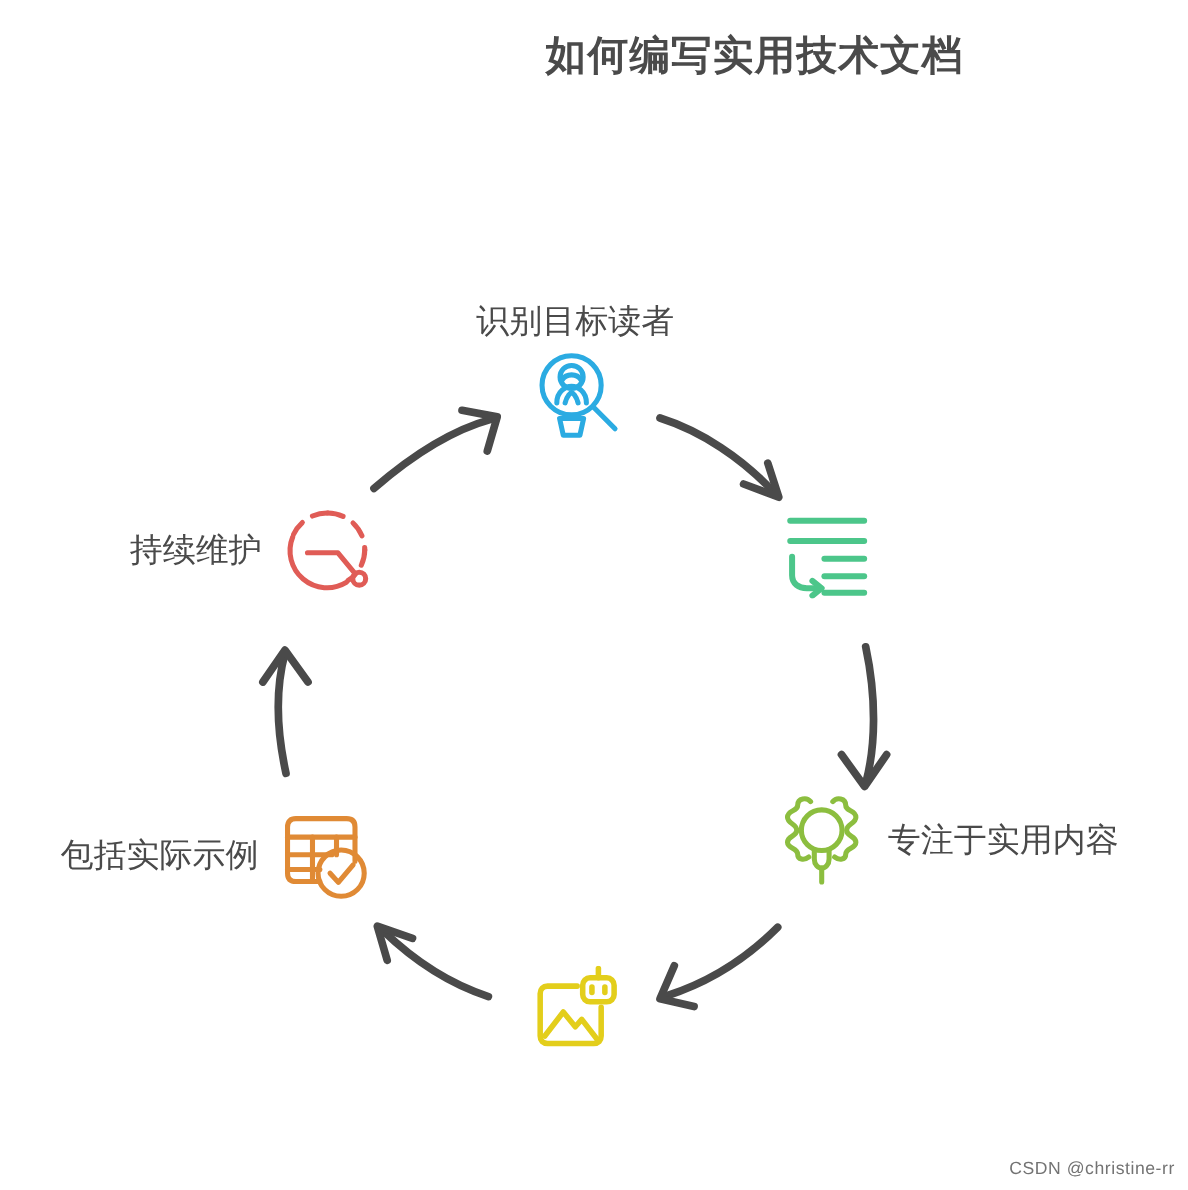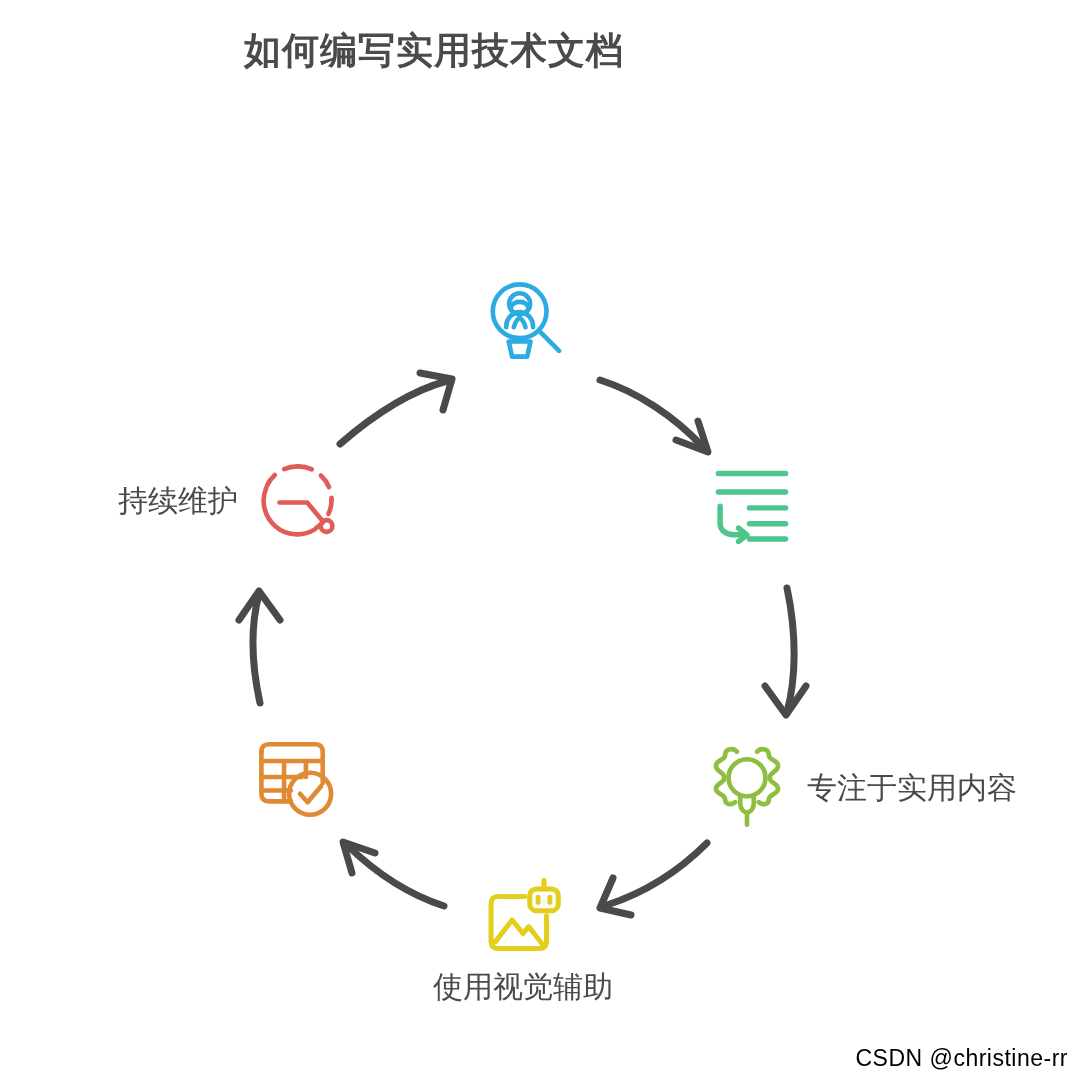--- a/index.html
+++ b/index.html
@@ -10,24 +10,24 @@
   body {
     width: 1080px;
     height: 1082px;
     font-family: "Liberation Sans", "DejaVu Sans", sans-serif;
     position: relative;
     overflow: hidden;
   }
 
   #page-title {
     position: absolute;
-    left: 4px;
+    left: 16px;
     top: 26px;
     width: 860px;
-    text-align: center;
+    text-align: right;
     font-size: 37px;
     font-weight: bold;
     color: #4a4a4a;
     letter-spacing: 1px;
   }
 
   .cycle-canvas {
     position: absolute;
     left: 0;
     top: 0;
@@ -62,31 +62,31 @@
   .node.stack-bottom {
     flex-direction: column-reverse;
     gap: 8px;
   }
   .node.icon-left  { flex-direction: row; }
   .node.icon-right { flex-direction: row-reverse; }
 
   
   #node-audience  { left: 523px; top: 276px;  transform: translate(-50%, 0); }
   #node-structure { left: 710px; top: 460px;  transform: translate(0, 0); }
-  #node-practical { left: 705px; top: 745px;  transform: translate(0, 0); }
+  #node-practical { left: 705px; top: 722px;  transform: translate(0, 0); }
   #node-visuals   { left: 523px; top: 878px;  transform: translate(-50%, 0); }
   #node-examples  { left: 337px; top: 735px;  transform: translate(-100%, 0); }
   #node-maintain  { left: 340px; top: 458px;  transform: translate(-100%, 0); }
 
   #watermark {
     position: absolute;
     right: 12px;
     bottom: 10px;
-    font-size: 23px;
-    color: #000000;
+    font-size: 16px;
+    color: #737373;
     letter-spacing: 0.5px;
   }
 </style>
 </head>
 <body>
 
 <div id="page-title">如何编写实用技术文档</div>
 
 <svg class="cycle-canvas" viewBox="0 0 1080 1082" xmlns="http://www.w3.org/2000/svg">
   <g fill="none" stroke="#4a4a4a" stroke-width="7" stroke-linecap="round" stroke-linejoin="round">
@@ -118,20 +118,21 @@
 
     <g>
       <path d="M 260 703 C 251 662 251 624 259 594"></path>
       <path d="M 239 620 L 259 591 L 280 620"></path>
     </g>
 
   </g>
 </svg>
 
 <div class="node stack-top" id="node-audience">
+  <div class="node-label">识别目标读者</div>
   <svg class="node-icon" viewBox="0 0 100 100" xmlns="http://www.w3.org/2000/svg">
     <g fill="none" stroke="#2BABE2" stroke-width="5.5" stroke-linecap="round" stroke-linejoin="round">
       <circle cx="46" cy="42" r="32"></circle>
       <line x1="69" y1="65" x2="93" y2="89"></line>
       <circle cx="46" cy="33" r="12.5"></circle>
       <path d="M 36 36 C 40 29 52 29 56 36"></path>
       <path d="M 30 61 C 30 48 40 43 46 43 C 52 43 62 48 62 61"></path>
       <path d="M 39 61 C 41 53 45 50 46 50 C 47 50 51 53 53 61"></path>
       <path d="M 33 78 L 59 78 L 55 96 L 37 96 Z"></path>
     </g>
@@ -159,21 +160,20 @@
       <path d="M 62 8 C 66 3 76 4 76 12 C 76 19 87 17 87 25 C 87 32 77 32 77 39 C 77 46 87 45 87 52 C 87 59 76 58 76 65 C 76 71 69 72 64 68"></path>
       <circle cx="50" cy="39" r="22"></circle>
       <path d="M 42 61 L 42 70 C 42 76 46 80 50 80 C 54 80 58 76 58 70 L 58 61"></path>
       <line x1="50" y1="80" x2="50" y2="95"></line>
     </g>
   </svg>
   <div class="node-label">专注于实用内容</div>
 </div>
 
 <div class="node stack-bottom" id="node-visuals">
-  <div class="node-label">使用视觉辅助</div>
   <svg class="node-icon" viewBox="0 0 100 100" xmlns="http://www.w3.org/2000/svg">
     <g fill="none" stroke="#E3CE1B" stroke-width="6" stroke-linecap="round" stroke-linejoin="round">
       <path d="M 52 22 L 20 22 C 15 22 12 25 12 30 L 12 76 C 12 81 15 84 20 84 L 70 84 C 75 84 78 81 78 76 L 78 45"></path>
       <path d="M 17 76 L 37 50 L 50 66 L 57 58 L 74 80"></path>
       <rect x="58" y="13" width="34" height="26" rx="8"></rect>
       <line x1="75" y1="3" x2="75" y2="13"></line>
       <line x1="68" y1="23" x2="68" y2="29"></line>
       <line x1="82" y1="23" x2="82" y2="29"></line>
     </g>
   </svg>
@@ -186,20 +186,21 @@
       <path d="M 10 20 L 10 70 C 10 76 13 79 19 79 L 45 79"></path>
       <line x1="10" y1="31" x2="83" y2="31"></line>
       <line x1="10" y1="50" x2="58" y2="50"></line>
       <line x1="10" y1="66" x2="45" y2="66"></line>
       <line x1="37" y1="31" x2="37" y2="79"></line>
       <line x1="63" y1="31" x2="63" y2="50"></line>
       <circle cx="68" cy="70" r="25"></circle>
       <path d="M 56 70 L 65 80 L 81 61"></path>
     </g>
   </svg>
+  <div class="node-label">包括实际示例</div>
 </div>
 
 <div class="node icon-right" id="node-maintain">
   <svg class="node-icon" viewBox="0 0 100 100" xmlns="http://www.w3.org/2000/svg">
     <g fill="none" stroke="#E05C56" stroke-width="5.5" stroke-linecap="round" stroke-linejoin="round">
       <path d="M 50 10 A 40 40 0 0 1 90 50" stroke-dasharray="17 13"></path>
       <path d="M 90 50 A 40 40 0 0 1 72 83" stroke-dasharray="17 13"></path>
       <path d="M 50 10 A 40 40 0 0 0 13 33" stroke-dasharray="17 13"></path>
       <path d="M 12 36 A 40 40 0 0 0 70 85"></path>
       <path d="M 28 53 L 61 53 L 80 76"></path>

